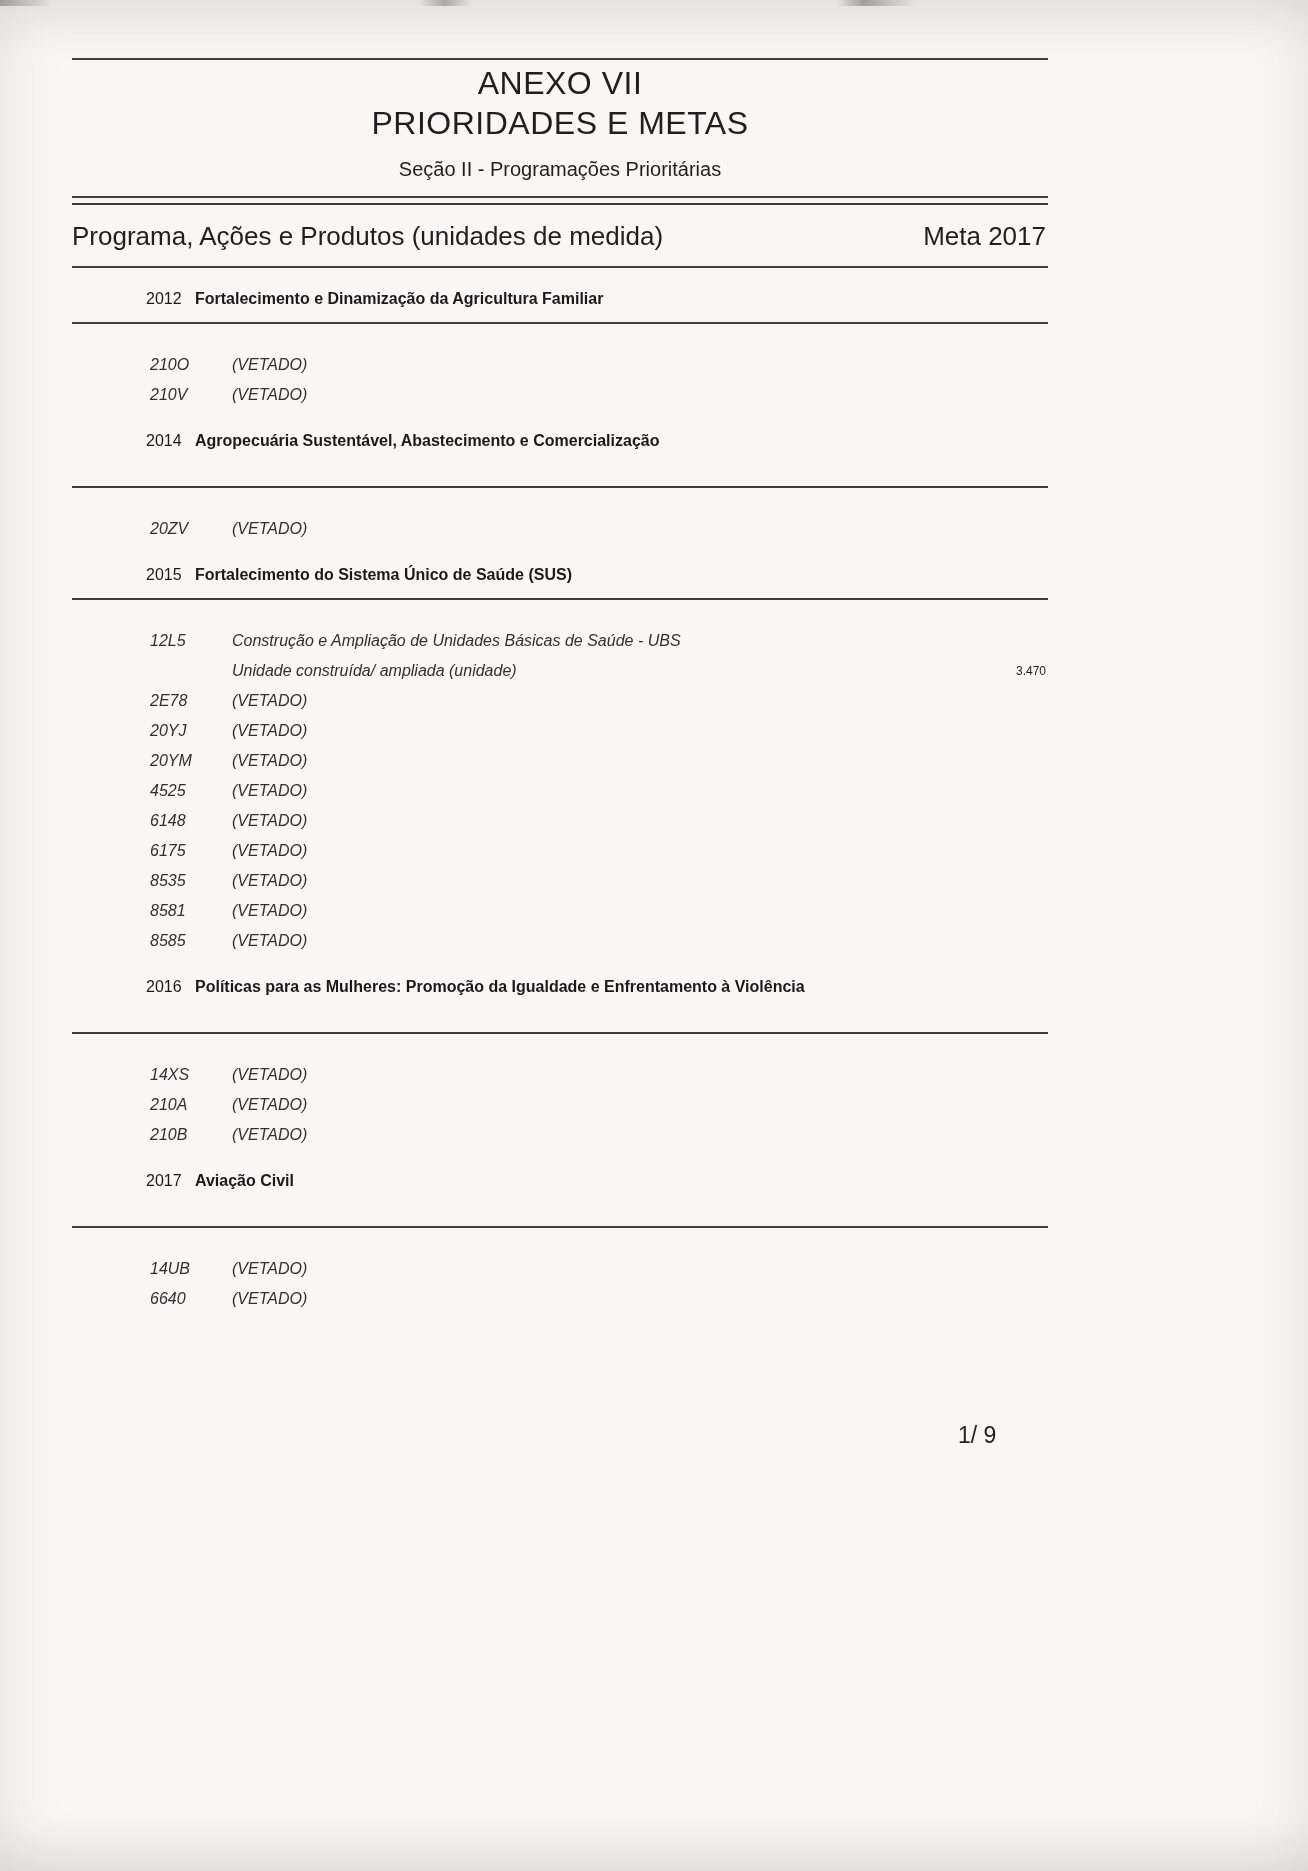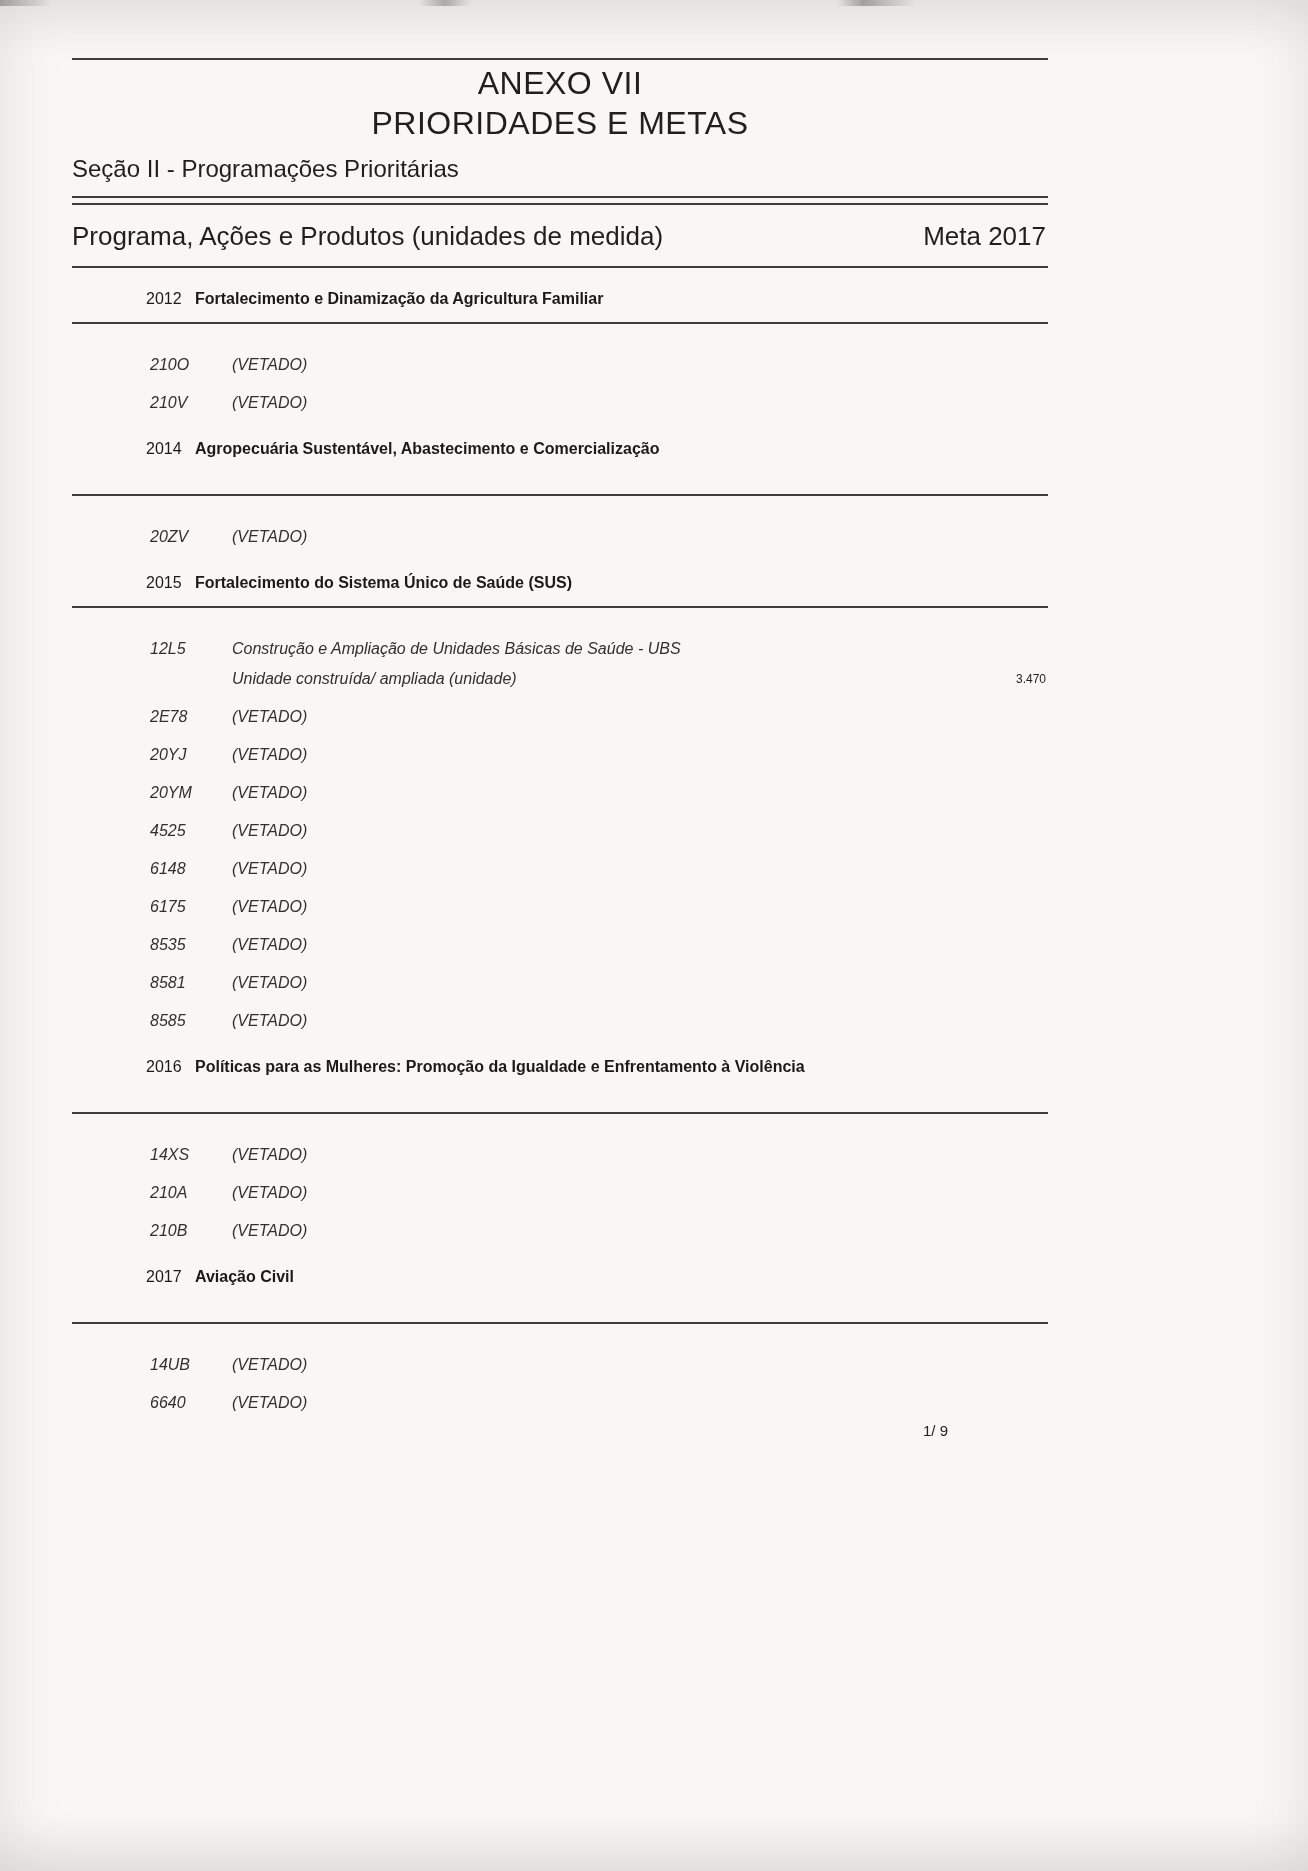--- a/index.html
+++ b/index.html
@@ -22,52 +22,52 @@
     border:none; border-top:2px solid #3d3d3d; height:0;
     margin:0;
   }
   .rule.thin { border-top-width:2px; }
   .top-rule { margin-top:58px; }
   .doc-title {
     text-align:center; font-size:32px; line-height:34px;
     letter-spacing:0.5px; color:#1f1f1f; margin-top:6px;
   }
   .doc-section {
-    text-align:left; font-size:24px; line-height:30px;
+    text-align:center; font-size:20px; line-height:30px;
     color:#1f1f1f; margin-top:14px; margin-bottom:12px;
   }
   .double-rule-gap { margin-top:5px; }
   .table-header {
     display:flex; justify-content:space-between; align-items:baseline;
     padding:16px 0 14px 0;
     font-size:26px; color:#1f1f1f;
   }
   .table-header .right { padding-right:2px; }
 
   .row { position:relative; font-size:16px; line-height:30px; }
 
   .program-row { margin-top:16px; padding-left:74px; color:#1a1a1a; }
   .p-code { display:inline-block; width:49px; font-weight:normal; }
   .p-title { font-weight:bold;margin-top:8px; }
   .program-row + .rule { margin-top:8px; }
   .program-row + .rule.rule-gap { margin-top:30px; }
 
-  .action-row { padding-left:78px; font-style:italic; color:#303030;margin-top:8px; }
+  .action-row { padding-left:78px; font-style:italic; color:#303030; }
   .a-code { display:inline-block; width:82px; }
   .rule + .action-row { margin-top:26px; }
 
   .product-row { padding-left:160px; font-style:italic; color:#303030; }
   .meta-value {
     position:absolute; right:2px; top:0;
     font-style:normal; color:#222; font-size:12px;
   }
 
   .page-number {
-    position:absolute; top:1422px; left:923px;
-    font-size:15px; color:#222;
+    position:absolute; top:1422px; left:958px;
+    font-size:23px; color:#222;
   }
   
   .scan-edge-top {
     position:absolute; top:0; left:0; right:0; height:6px;
     background:linear-gradient(90deg, #6b6a66 0%, rgba(107,106,102,0) 4%, rgba(107,106,102,0) 32%, #7a7975 34%, rgba(107,106,102,0) 36%, rgba(107,106,102,0) 64%, #6b6a66 66%, rgba(107,106,102,0) 70%);
     opacity:0.55;
   }
 </style>
 </head>
 <body>

